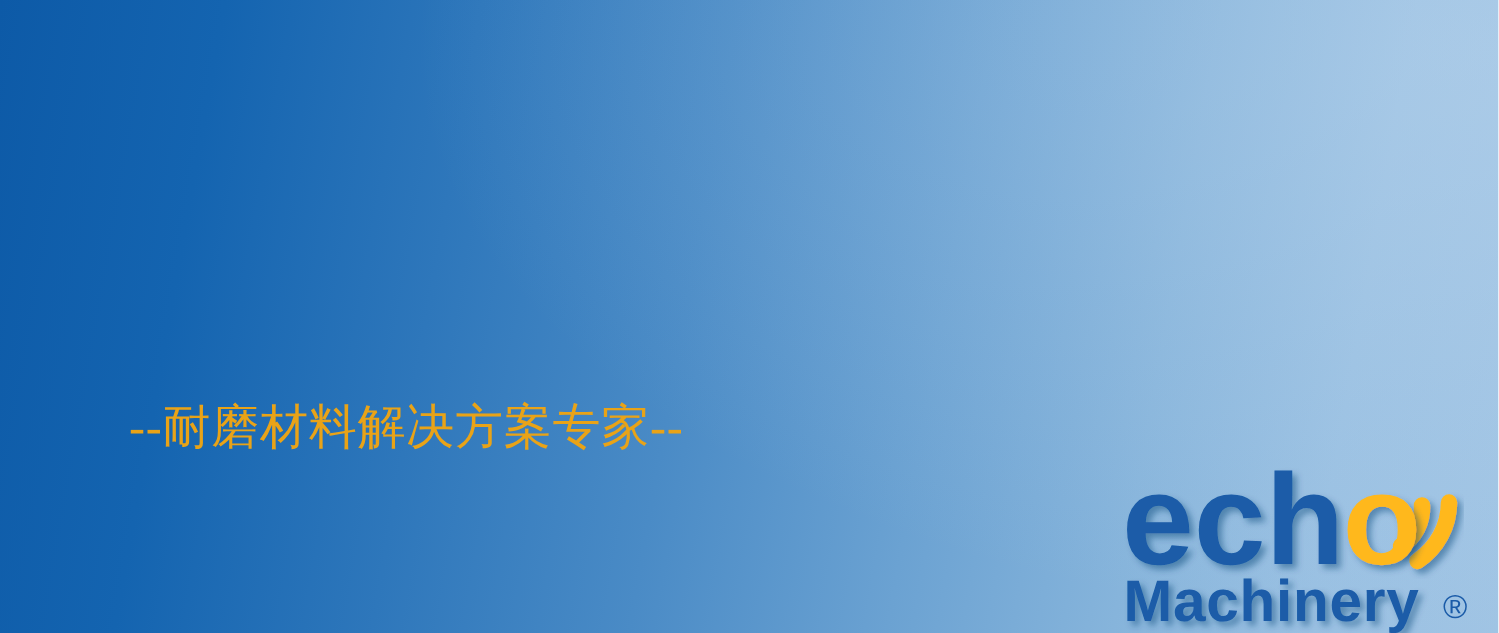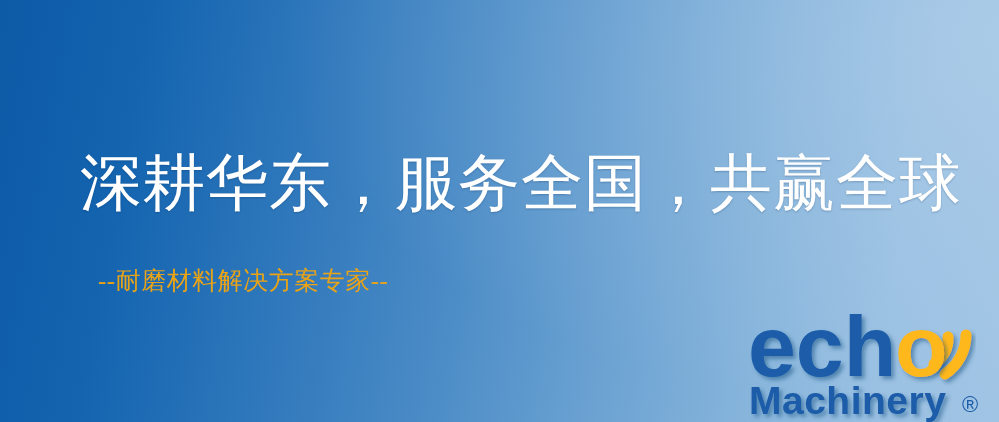--- a/index.html
+++ b/index.html
@@ -47,27 +47,26 @@
     color: #ffffff;
     white-space: nowrap;
     text-shadow: 0 1px 2px rgba(10,50,95,0.28);
     z-index: 3;
   }
 
   .subline {
     position: absolute;
     left: 86px;
     top: 268px;
-    font-size: 25px;
+    font-size: 32px;
     line-height: 1;
     letter-spacing: 0.5px;
     color: #e9a317;
     white-space: nowrap;
     z-index: 3;
-    margin-left: 12px;
   }
 
   
   .logo {
     position: absolute;
     left: 748px;
     top: 296px;
     width: 250px;
     height: 126px;
     z-index: 4;
@@ -83,21 +82,20 @@
   .logo-o,
   .logo-waves {
     
   }
 </style>
 </head>
 <body>
 
 <div class="banner">
 
-  <div class="headline">深耕华东，服务全国，共赢全球</div>
 
   <div class="subline">--耐磨材料解决方案专家--</div>
 
   <div class="logo">
     <svg viewBox="0 0 250 126" xmlns="http://www.w3.org/2000/svg" aria-hidden="true">
       <defs>
         <filter id="ds" x="-20%" y="-20%" width="150%" height="150%">
           <feDropShadow dx="3" dy="3" stdDeviation="2.2" flood-color="#0d3f74" flood-opacity="0.45"></feDropShadow>
         </filter>
       </defs>

